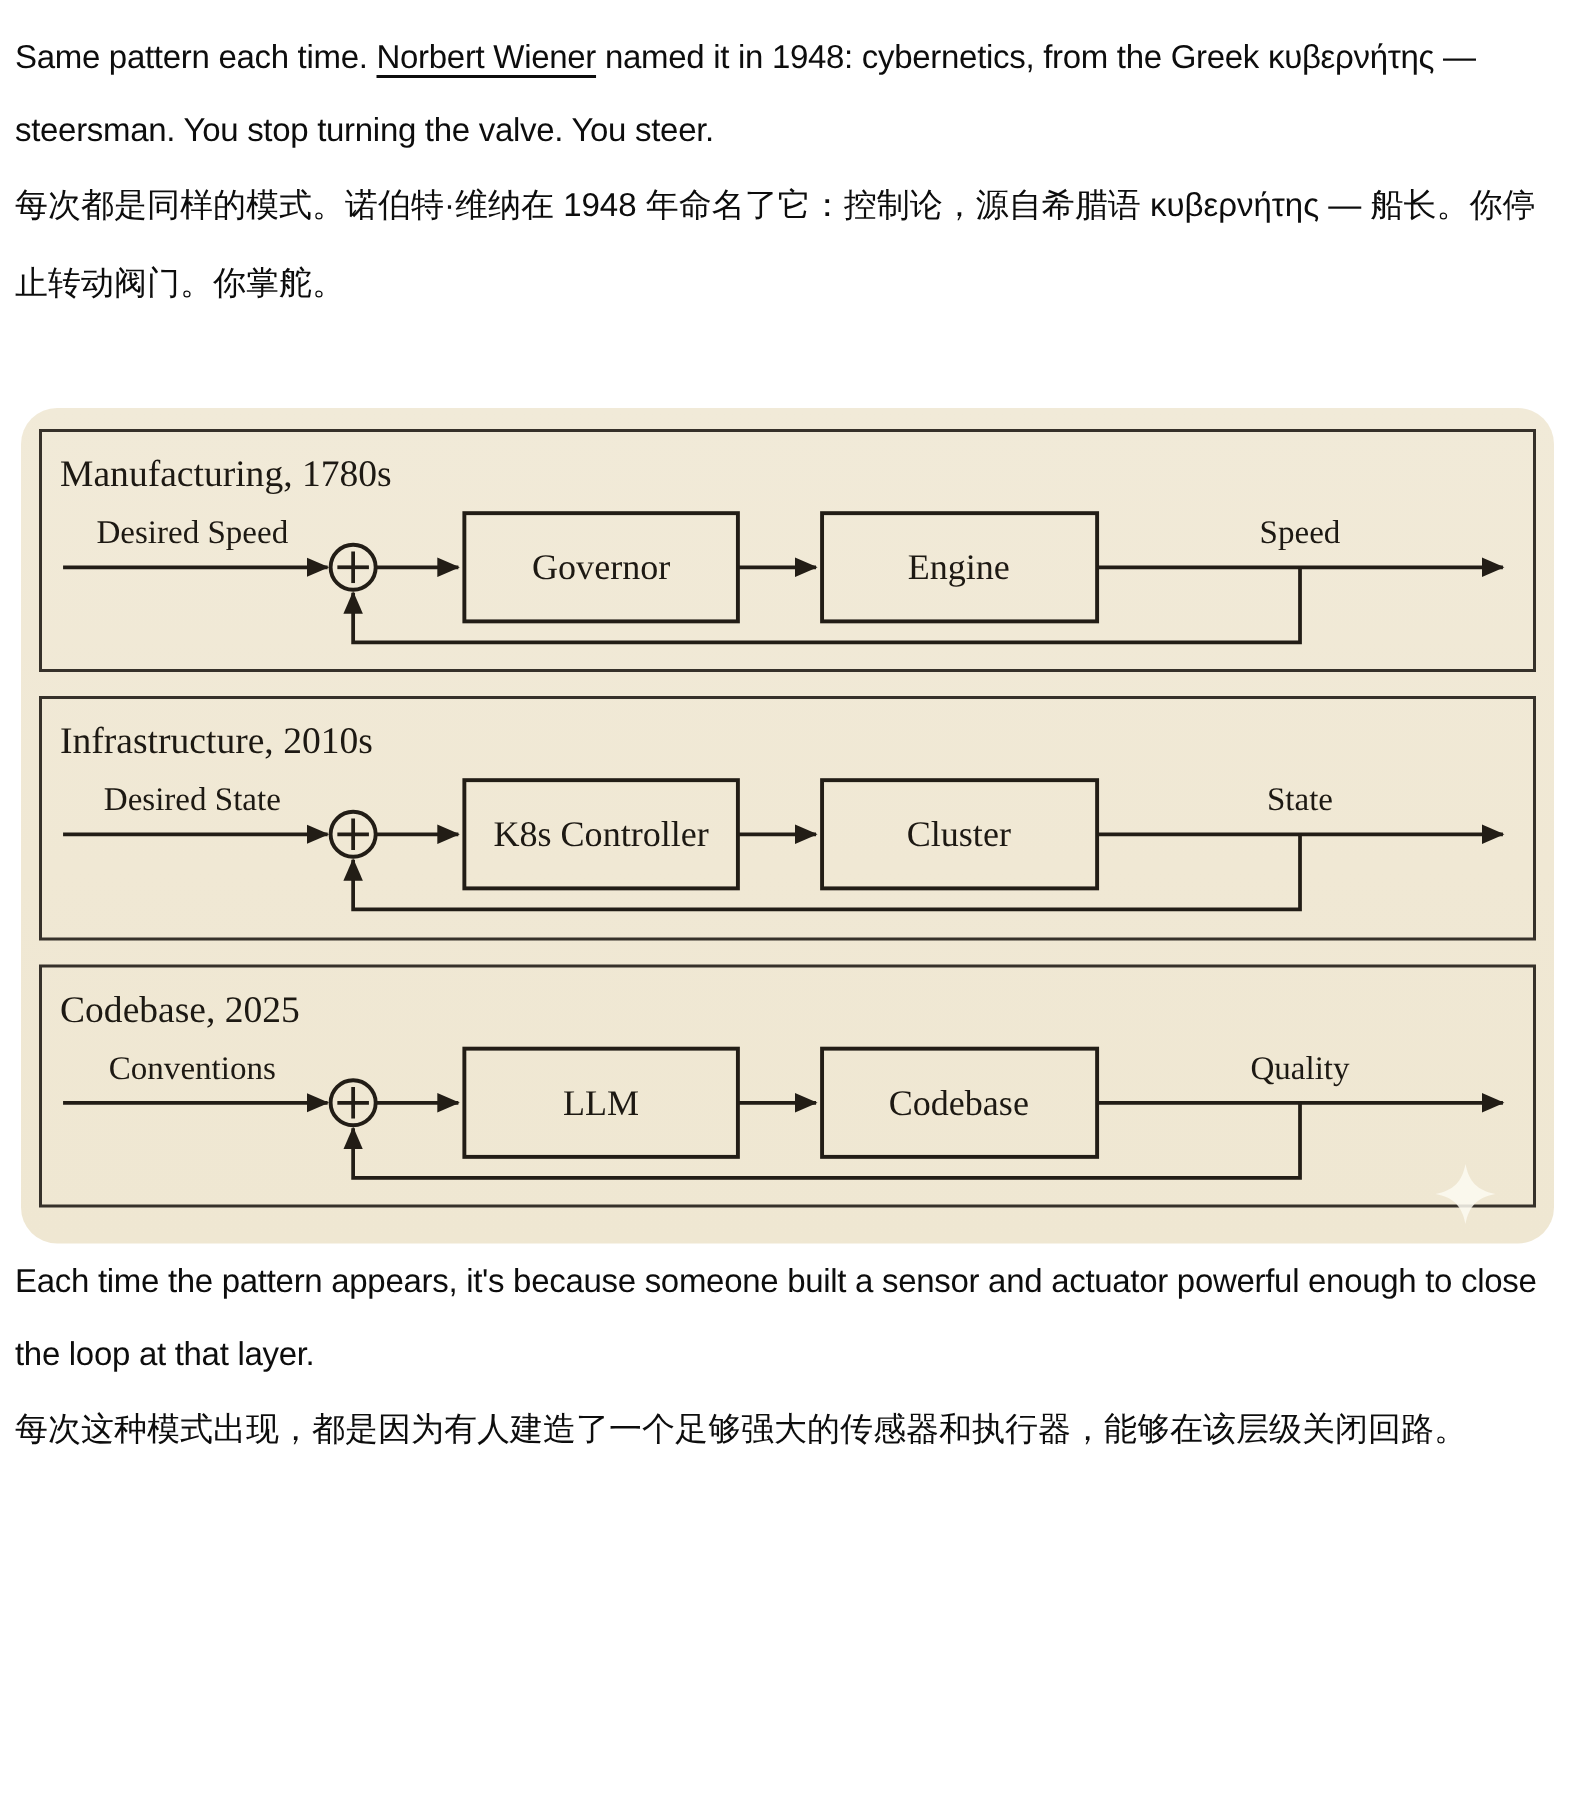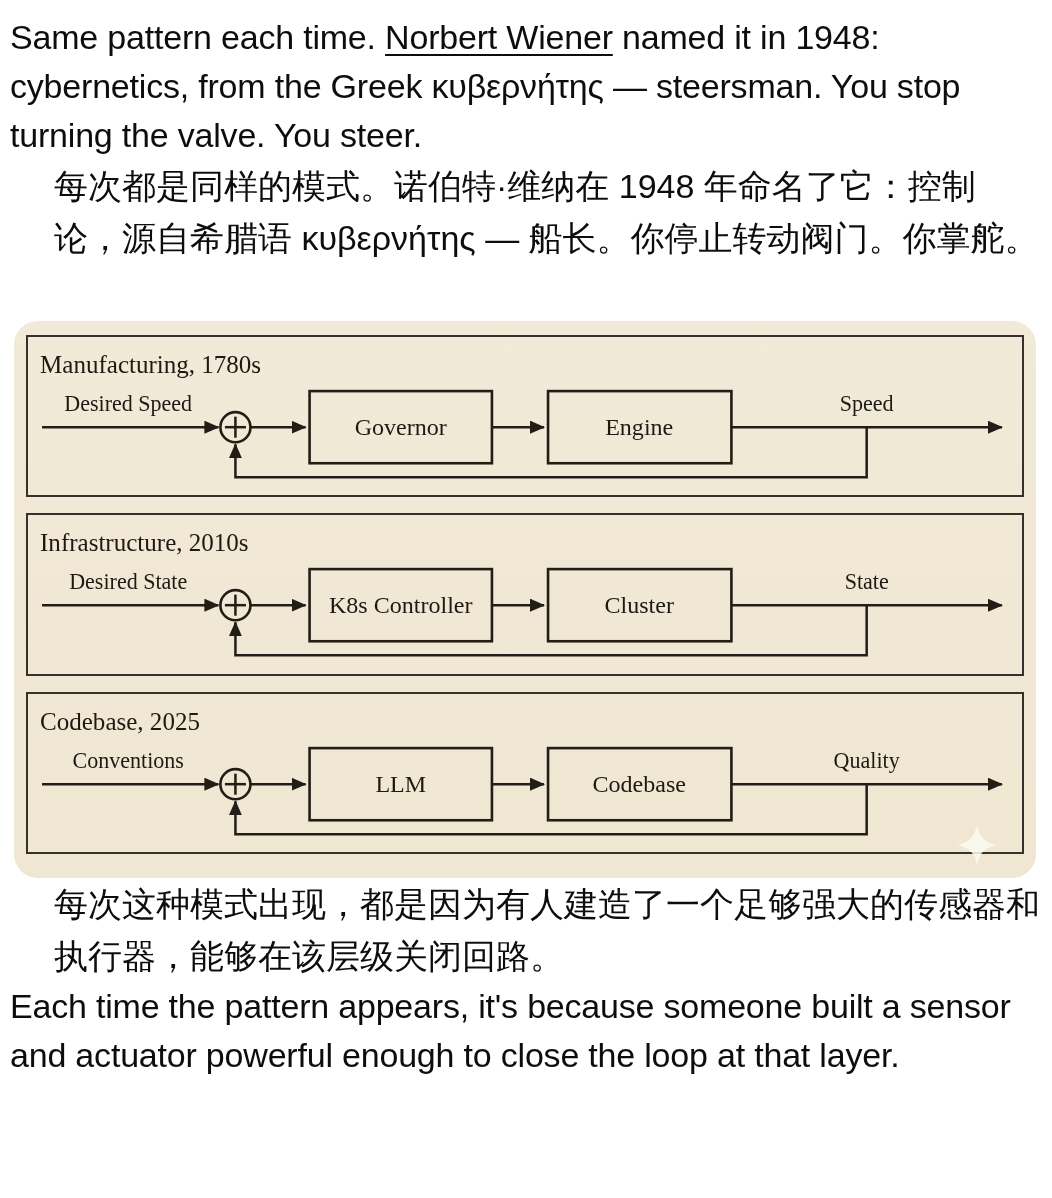--- a/index.html
+++ b/index.html
@@ -9,26 +9,26 @@
     height: 1198px;
     background: #ffffff;
     font-family: "Liberation Sans", "DejaVu Sans", sans-serif;
     color: #0d0d0d;
     overflow: hidden;
   }
   .content { padding: 13px 10px 0 10px; }
 
   p.prose {
     margin: 0;
-    font-size: 34px;
+    font-size: 22px;
     line-height: 49px;
     letter-spacing: -0.2px;
     color: #0d0d0d;
   }
-  p.prose.zh { line-height: 52px; letter-spacing: 0; margin-left: 44px; }
+  p.prose.zh { line-height: 52px; letter-spacing: 0; }
   .zh-intro { margin-top: 26px; }
   .en-outro { margin-top: 72px; }
   .zh-outro { margin-top: 14px; }
 
   a.wiener-link {
     color: #0d0d0d;
     text-decoration: underline;
     text-decoration-thickness: 2px;
     text-underline-offset: 5px;
   }
@@ -169,17 +169,17 @@
         <text class="slabel" x="837" y="74" text-anchor="middle">Quality</text>
         <path class="wire" d="M837,90 L837,140 L207,140 L207,107" marker-end="url(#ah2)"></path>
       </svg>
     </section>
 
     <svg class="sparkle" viewBox="0 0 40 40">
       <path d="M20 1 C22.2 12.4 27.6 17.8 39 20 C27.6 22.2 22.2 27.6 20 39 C17.8 27.6 12.4 22.2 1 20 C12.4 17.8 17.8 12.4 20 1 Z" fill="#fdfbf2"></path>
     </svg>
   </figure>
 
+  <p class="prose en-outro">Each time the pattern appears, it's because someone built a sensor and actuator powerful enough to close the loop at that layer.</p>
+
   <p class="prose zh zh-outro" lang="zh">每次这种模式出现，都是因为有人建造了一个足够强大的传感器和执行器，能够在该层级关闭回路。</p>
-
-  <p class="prose en-outro">Each time the pattern appears, it's because someone built a sensor and actuator powerful enough to close the loop at that layer.</p>
 
 </div>
 
 </body></html>

